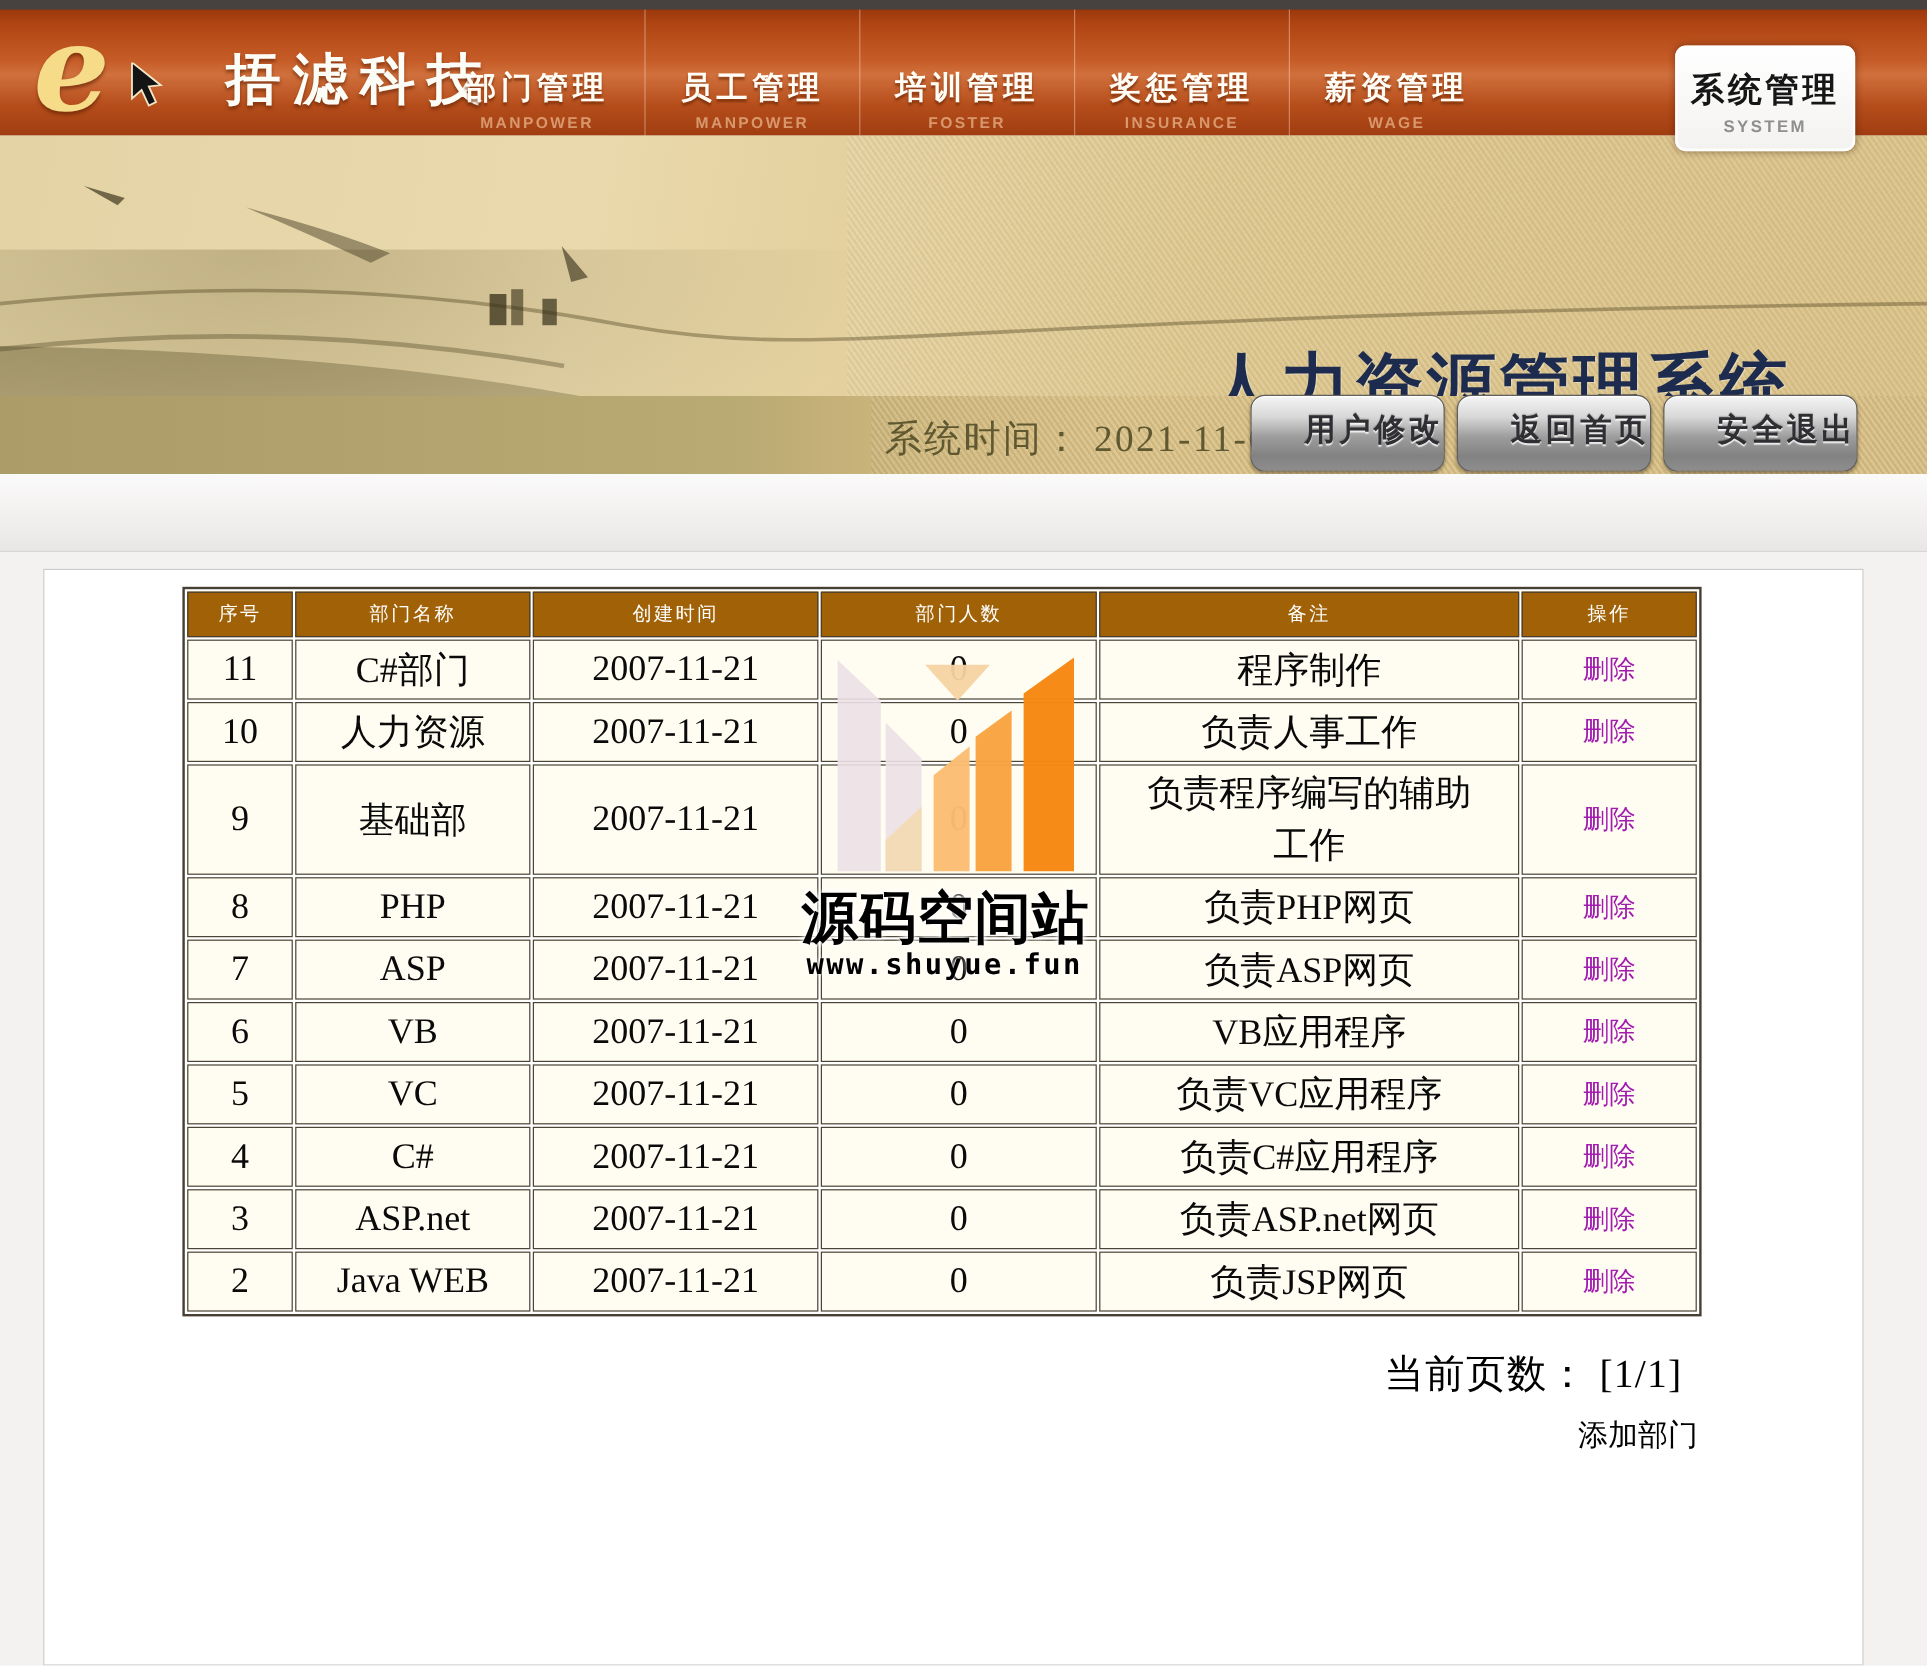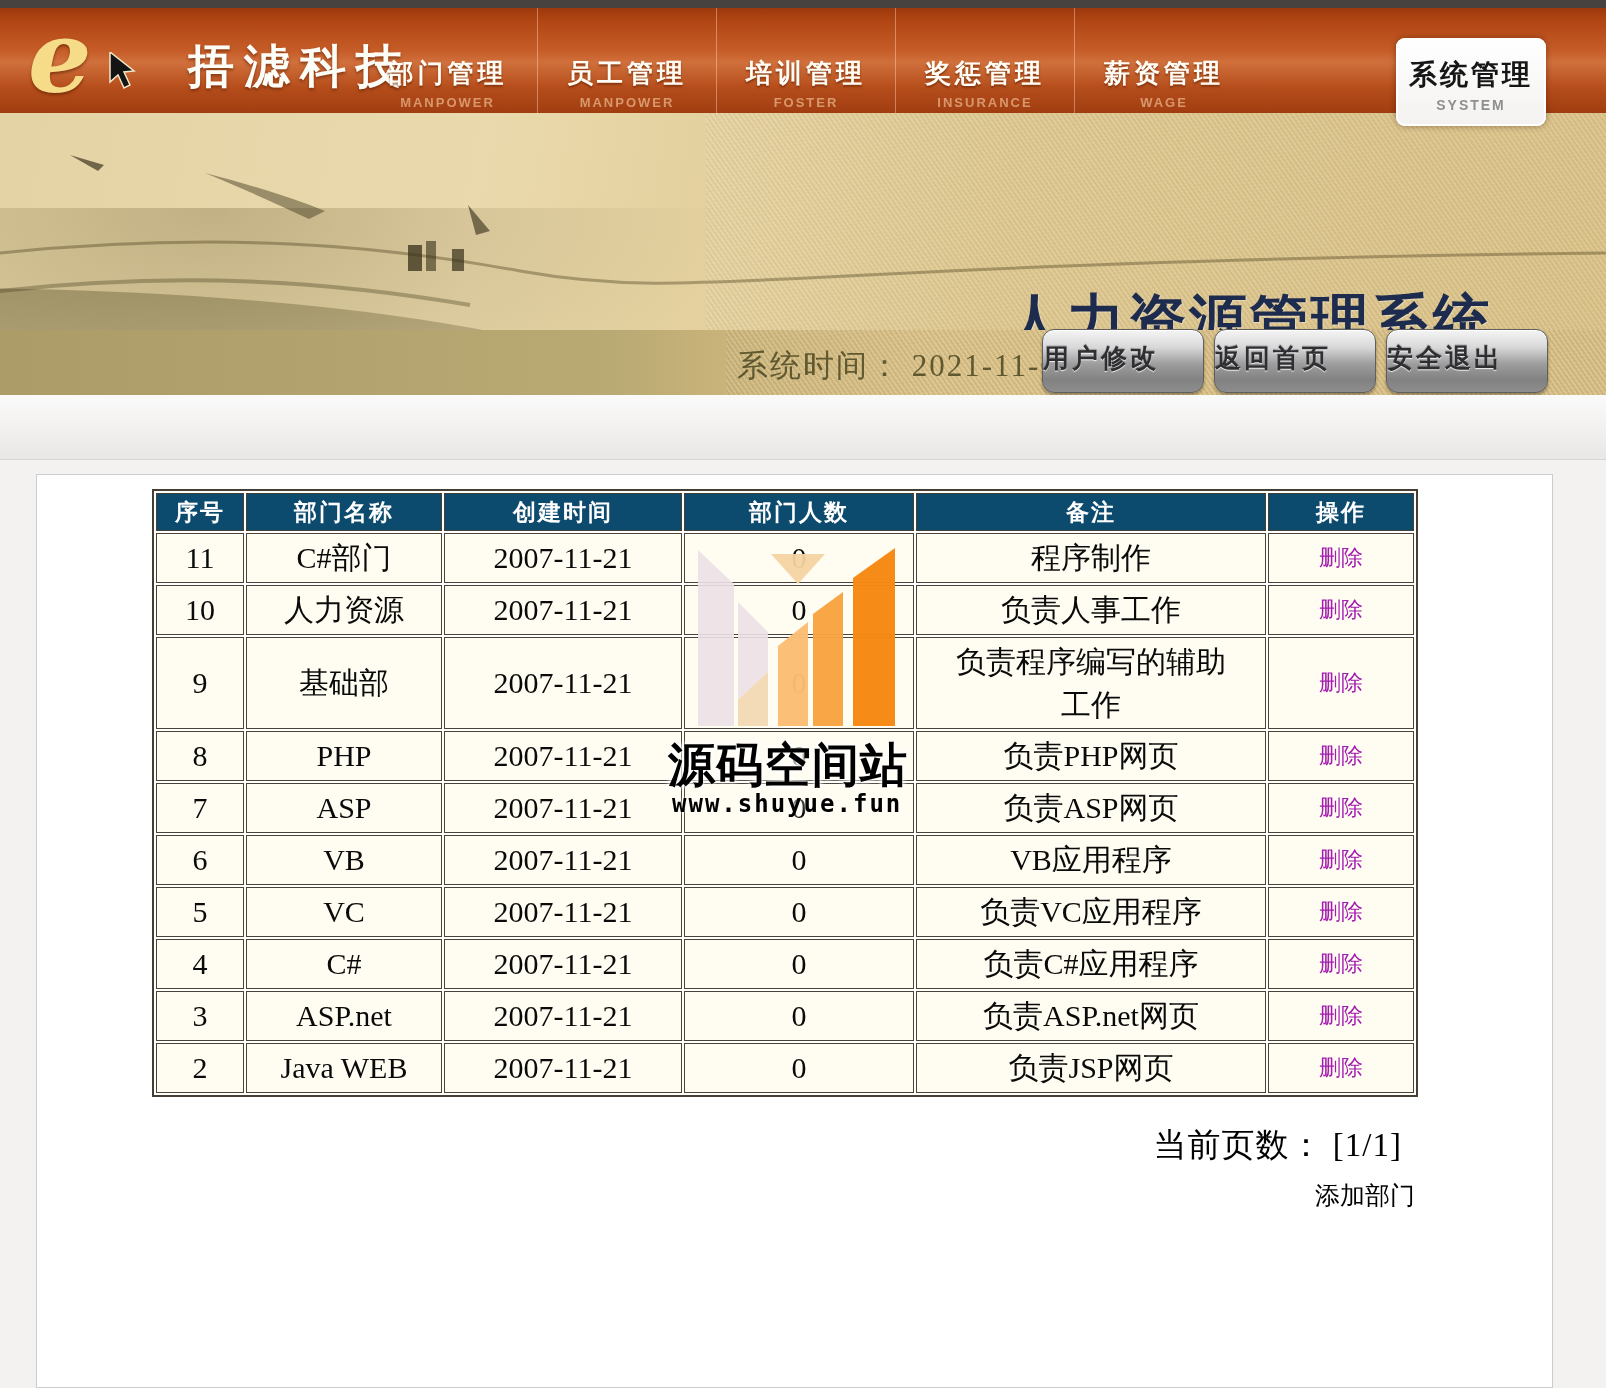--- a/index.html
+++ b/index.html
@@ -49,41 +49,41 @@
   
   .statusbar { position:absolute; left:0; top:330px; width:1606px; height:65px;
     background:linear-gradient(to right,#ab9c68 0%,#b9a973 38%,#cdb67c 47%,#d8bf85 58%,#d5bc82 100%); }
   .statusbar .hatch { position:absolute; right:0; top:0; width:880px; height:65px;
     background:repeating-linear-gradient(55deg, rgba(255,255,255,.12) 0 2px, rgba(140,115,60,.10) 2px 4px); }
   .systime { position:absolute; left:737px; top:345px; font-family:"Liberation Serif", serif;
     font-size:31px; color:#5f5830; letter-spacing:2px; }
   .sys-btn { position:absolute; top:329px; width:162px; height:64px; border-radius:12px; cursor:pointer;
     background:linear-gradient(to bottom,#f5f5f5 0%,#d8d8d8 28%,#9d9d9d 55%,#828282 80%,#8d8d8d 100%);
     border:1px solid #5f5f5f; box-shadow:0 2px 3px rgba(40,30,10,.4), inset 0 1px 0 #fff;
-    text-align:left; line-height:56px; font-size:26px; font-weight:bold; color:#2f2f33;
+    text-align:right; line-height:56px; font-size:26px; font-weight:bold; color:#2f2f33;
     letter-spacing:3px; text-shadow:0 1px 1px rgba(255,255,255,.85), 0 -1px 1px rgba(0,0,0,.25); }
   .btn-1 { left:1042px; } .btn-2 { left:1214px; } .btn-3 { left:1386px; }
 
   
   .crumbbar { position:absolute; left:0; top:395px; width:1606px; height:65px;
     background:linear-gradient(to bottom,#fbfafa 0%,#f1efee 60%,#e9e7e5 100%);
     border-bottom:1px solid #d8d6d4; }
   .home-icon { position:absolute; left:54px; top:406px; width:40px; height:40px; }
   .crumb-text { position:absolute; left:104px; top:409px; font-family:"Liberation Serif", serif;
     font-size:32px; color:#3c3c3c; }
   .crumb-text .sep { margin:0 10px; color:#3c3c3c; }
   .crumb-text .current { color:#cc1603; }
 
   
   .panel { position:absolute; left:36px; top:474px; width:1517px; height:914px;
     background:#ffffff; border:1px solid #cccccc; }
 
   table.dept { position:absolute; left:115px; top:14px; border-spacing:2px;
     background:#ffffff; border:2px solid #473f33; }
-  table.dept th { background:#0c4a6e; color:#ffffff; font-size:23px; font-weight:bold;
+  table.dept th { background:#a16207; color:#ffffff; font-size:16px; font-weight:normal;
     letter-spacing:2px; height:38px; border:1px solid #473f33; }
   table.dept td { background:#fffdf2; border:1px solid #4a4336; text-align:center;
     font-family:"Liberation Serif", serif; font-size:30px; color:#0a0a0a; height:50px; }
   table.dept td.action { font-size:22px; }
   table.dept td.action a { color:#a21caf; text-decoration:none; cursor:pointer; }
   tr.tall td { height:92px; }
   td.wrap-narrow { padding:0 26px; line-height:1.45; }
 
   .pagination { position:absolute; right:150px; top:648px; font-family:Liberation Serif, serif;
     font-size:33px; color:#000; letter-spacing:1px; }

